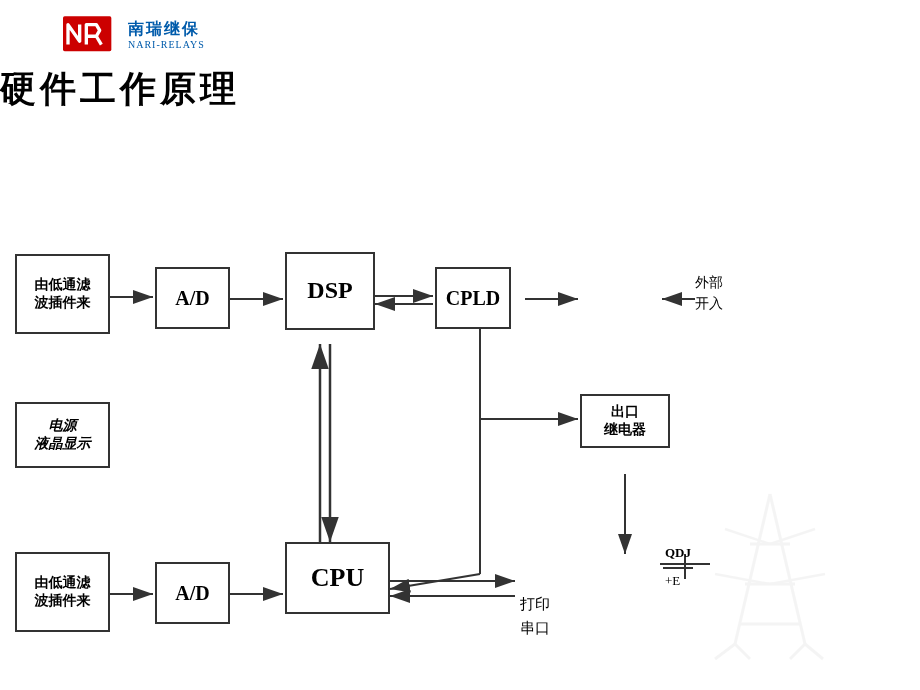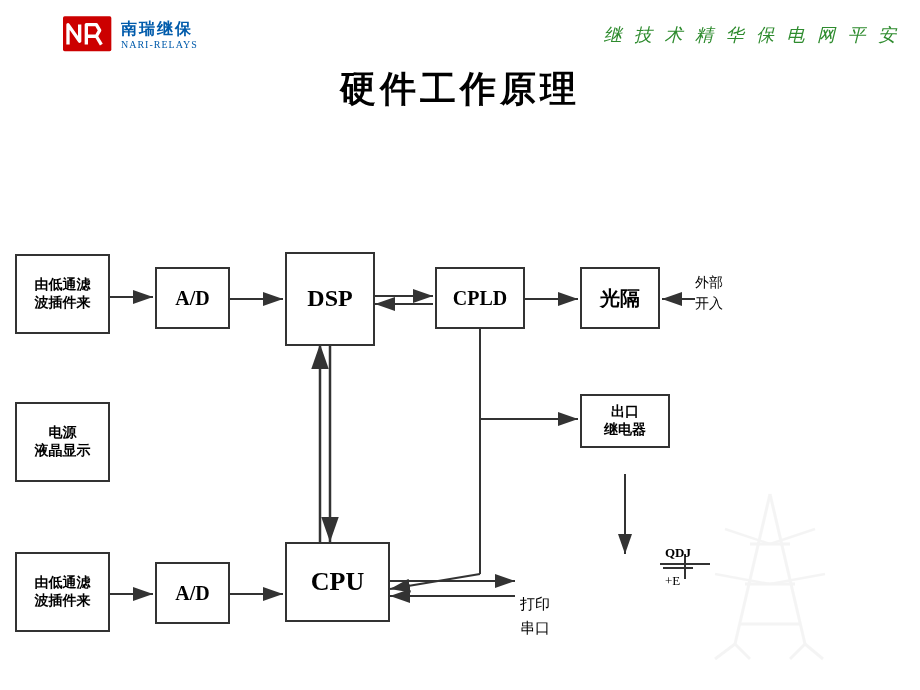--- a/index.html
+++ b/index.html
@@ -16,21 +16,21 @@
     .header {
       display: flex;
       justify-content: space-between;
       align-items: center;
       padding: 10px 20px 0 20px;
       height: 60px;
     }
     .logo-area {
       display: flex;
       align-items: center;
-      gap: 8px;
+      gap: 15px;
       padding-left: 43px;
     }
     .logo-nr {
       width: 50px;
       height: 40px;
     }
     .logo-text {
       display: flex;
       flex-direction: column;
       line-height: 1.2;
@@ -50,21 +50,20 @@
     .tagline {
       font-size: 18px;
       color: #2e8b2e;
       letter-spacing: 4px;
       font-style: italic;
       font-family: 'KaiTi', '楷体', serif;
     }
 
     
     .page-title {
-      text-align: center;
       font-size: 36px;
       font-weight: bold;
       color: #000;
       margin: 5px 0 10px 0;
       letter-spacing: 4px;
     }
 
     
     .diagram {
       position: relative;
@@ -133,21 +132,20 @@
       <polyline points="6,34 6,10 20,30 20,10" stroke="white" stroke-width="4" fill="none" stroke-linejoin="round"></polyline>
 
       <polyline points="28,34 28,10 40,10 44,17 40,24 28,24" stroke="white" stroke-width="4" fill="none" stroke-linejoin="round"></polyline>
       <line x1="40" y1="24" x2="46" y2="34" stroke="white" stroke-width="4"></line>
     </svg>
     <div class="logo-text">
       <span class="logo-cn">南瑞继保</span>
       <span class="logo-en">NARI-RELAYS</span>
     </div>
   </div>
-  <div class="tagline">继 技 术 精 华    保 电 网 平 安</div>
 </div>
 
 <div class="page-title">硬件工作原理</div>
 
 <div class="diagram">
 
   <svg class="arrows-svg" xmlns="http://www.w3.org/2000/svg">
     <defs>
       <marker id="arrow" markerWidth="8" markerHeight="8" refX="6" refY="3" orient="auto">
         <path d="M0,0 L0,6 L8,3 z" fill="#333"></path>
@@ -203,53 +201,50 @@
   </svg>
 
   <div class="block" style="left:15px; top:130px; width:95px; height:80px; font-size:14px;">
     <span>由低通滤<br>波插件来</span>
   </div>
 
   <div class="block" style="left:155px; top:143px; width:75px; height:62px; font-size:20px;">
     <span>A/D</span>
   </div>
 
-  <div class="block" style="left:285px; top:128px; width:90px; height:94px; font-size:24px;">
+  <div class="block" style="left:285px; top:128px; width:90px; height:78px; font-size:24px;">
     <span>DSP</span>
   </div>
 
-  <div class="block" style="left:435px; top:143px; width:90px; height:62px; font-size:20px;">
+  <div class="block" style="left:435px; top:143px; width:76px; height:62px; font-size:20px;">
     <span>CPLD</span>
   </div>
 
-  <div class="block" style="left:580px; top:143px; width:80px; height:62px; font-size:20px;">
-    <span>光隔</span>
-  </div>
 
   <div class="label" style="left:695px; top:148px; font-size:14px; line-height:1.5;">
     <span>外部<br>开入</span>
   </div>
 
-  <div class="block" style="left:15px; top:278px; width:95px; height:80px; font-size:14px;">
+  <div class="block" style="left:15px; top:278px; width:95px; height:66px; font-size:14px;font-style:italic;">
     <span>电源<br>液晶显示</span>
   </div>
 
   <div class="block" style="left:580px; top:270px; width:90px; height:54px; font-size:14px;">
     <span>出口<br>继电器</span>
   </div>
 
   <div class="block" style="left:15px; top:428px; width:95px; height:80px; font-size:14px;">
     <span>由低通滤<br>波插件来</span>
   </div>
 
   <div class="block" style="left:155px; top:438px; width:75px; height:62px; font-size:20px;">
     <span>A/D</span>
   </div>
 
-  <div class="block" style="left:285px; top:418px; width:105px; height:80px; font-size:26px; font-weight:bold;">
+  <div class="block" style="left:285px; top:418px; width:105px; height:72px; font-size:26px; font-weight:bold;">
     <span>CPU</span>
   </div>
 
   <div class="label" style="left:520px; top:468px; font-size:15px; line-height:1.6;">
     <span>打印<br>串口</span>
   </div>
 
   <div class="label" style="left:665px; top:420px; font-size:13px;font-weight:bold;">
     <span>QDJ</span>
   </div>

